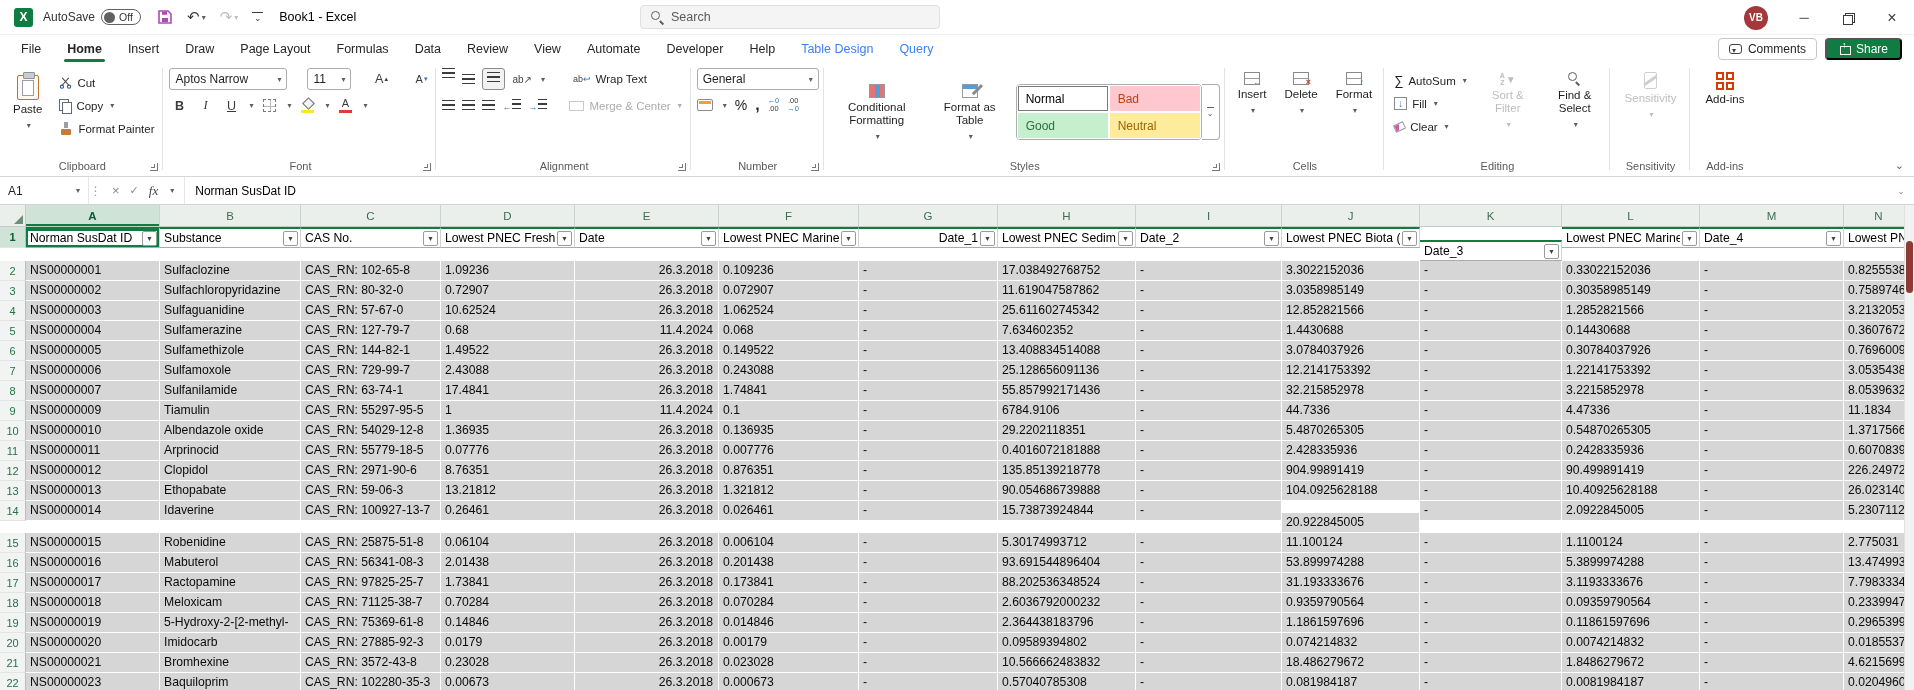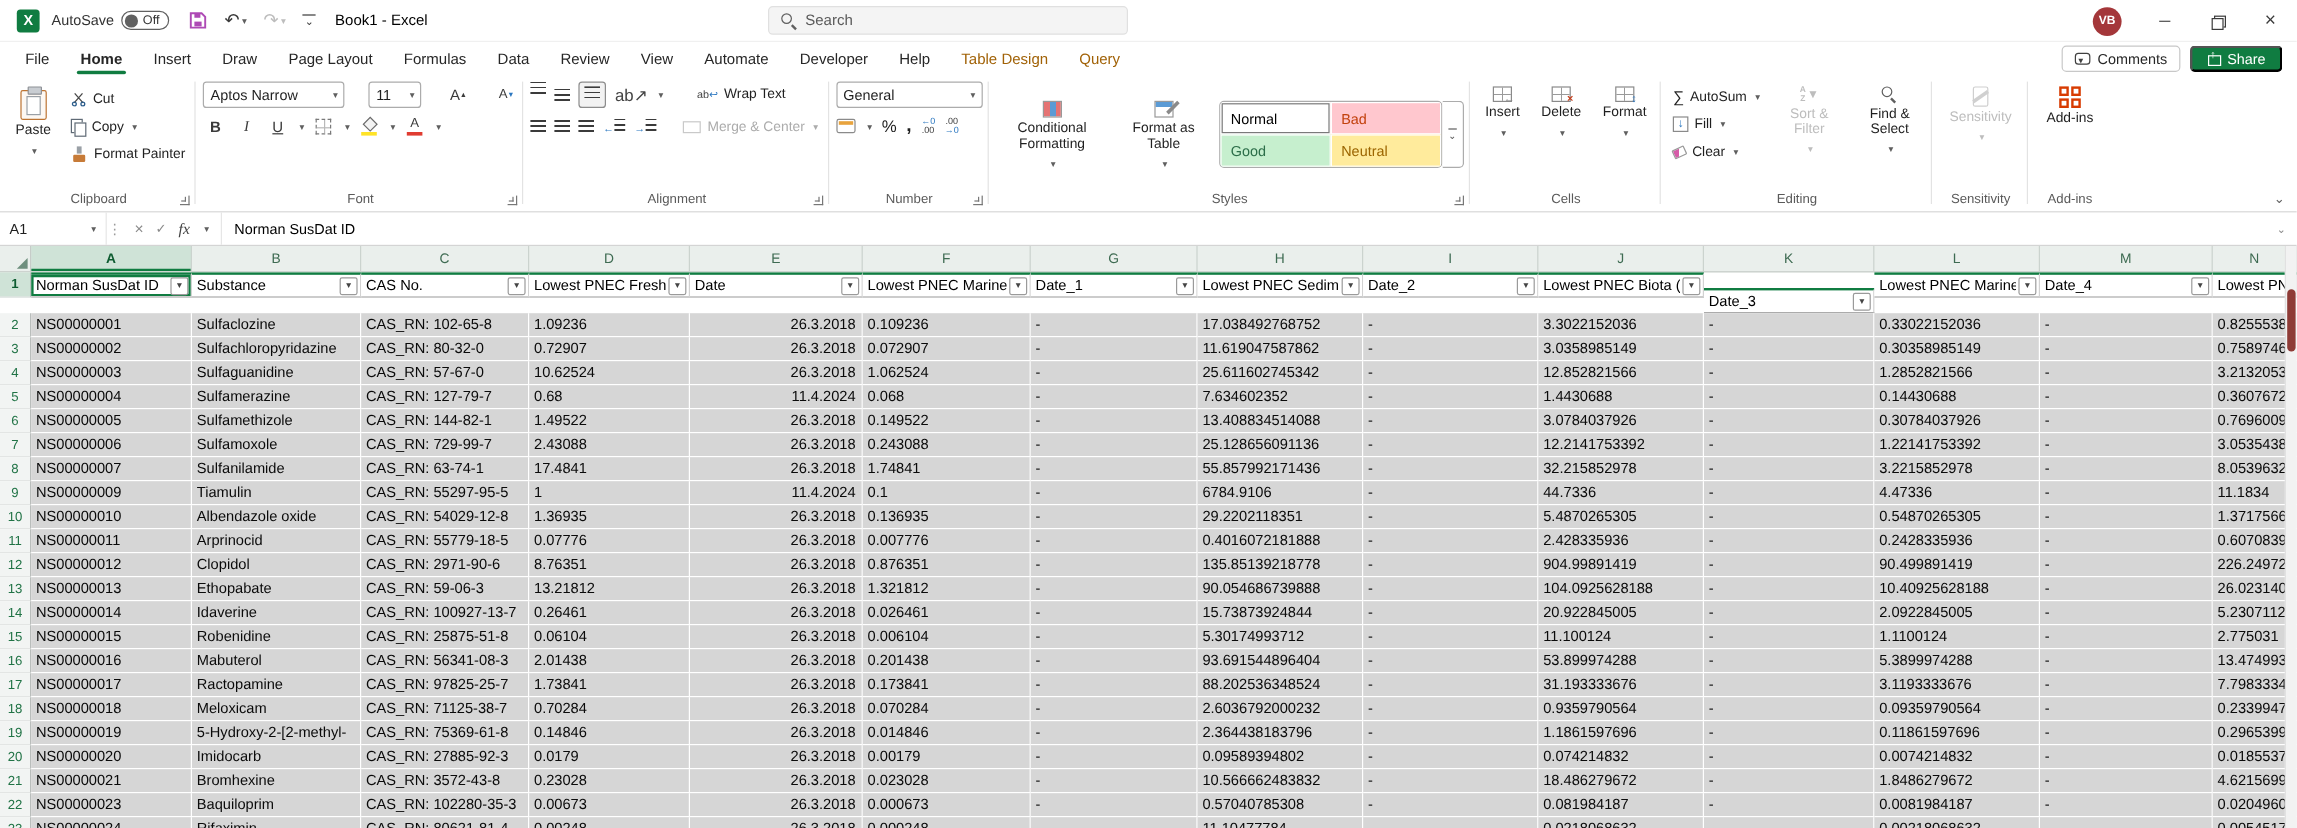--- a/index.html
+++ b/index.html
@@ -32,21 +32,21 @@
   .winbtn{width:44px;height:35px;display:flex;align-items:center;justify-content:center;color:#3b3b3b;font-size:13px}
   .restore-ico{position:relative;width:10px;height:10px}
   .restore-ico::before{content:"";position:absolute;left:2px;top:0;width:8px;height:8px;border:1px solid #3b3b3b;background:#fff}
   .restore-ico::after{content:"";position:absolute;left:0;top:2px;width:8px;height:8px;border:1px solid #3b3b3b;background:#fff}
 
   
   .tabbar{height:27px;display:flex;align-items:center;background:#fff;padding-left:8px}
   .tab{padding:0 13px;height:27px;display:flex;align-items:center;font-size:12.5px;color:#262626;position:relative}
   .tab.active{font-weight:bold}
   .tab.active::after{content:"";position:absolute;left:10px;right:10px;bottom:0;height:3px;background:#107C41;border-radius:2px}
-  .tab.contextual{color:#a16207}
+  .tab.contextual{color:#3b82f6}
   .tabbar-right{margin-left:auto;display:flex;align-items:center;gap:8px;margin-right:12px}
   .comments-btn{height:22px;border:1px solid #C8C8C8;border-radius:4px;background:#fff;display:flex;align-items:center;gap:6px;
                 padding:0 10px;font-size:12px;color:#262626}
   .bubble{position:relative;width:13px;height:10px;border:1.2px solid #404040;border-radius:3px;display:inline-block}
   .bubble::after{content:"";position:absolute;left:2px;bottom:-4.5px;border:4px solid transparent;border-top-color:#404040;border-left-width:2px;border-right-width:2px}
   .share-btn{height:22px;border-radius:4px;background:#107C41;color:#fff;display:flex;align-items:center;gap:6px;
              padding:0 12px;font-size:12px}
   .shareico{position:relative;width:11px;height:12px}
   .shareico::before{content:"";position:absolute;left:1px;bottom:0;width:9px;height:7px;border:1.2px solid #fff}
   .shareico::after{content:"↑";position:absolute;left:3px;top:-3px;font-size:9px;color:#fff}
@@ -310,21 +310,21 @@
     </div>
   </div>
   <div class="vdiv"></div>
 
   <div class="rgroup">
     <div class="rgroup-body" style="flex-direction:column;gap:5px">
       <div class="row" style="gap:7px">
         <span class="alico" style="align-self:flex-start"></span>
         <span class="alico"></span>
         <span class="selbox"><span class="alico"></span></span>
-        <span style="font-size:14px;color:#444">ab↗</span>
+        <span style="font-size:10px;color:#444">ab↗</span>
         <span class="caret">▾</span>
         <span style="width:10px"></span>
         <div class="sbtn">
           <span style="font-size:9px;color:#444">ab<span style="color:#2B77C0">↩</span></span>
           <span>Wrap Text</span>
         </div>
       </div>
       <div class="row" style="gap:7px">
         <span class="alico"></span>
         <span class="alico"></span>
@@ -565,21 +565,21 @@
           <span class="filter-btn">▼</span>
         </div>
         <div class="hcell" style="width: 144px;">
           <span class="htext">Date</span>
           <span class="filter-btn">▼</span>
         </div>
         <div class="hcell" style="width: 140px;">
           <span class="htext">Lowest PNEC Marine</span>
           <span class="filter-btn">▼</span>
         </div>
-        <div class="hcell" style="width: 139px;">
+        <div class="hcell" style="width: 139px; text-align: right;">
           <span class="htext">Date_1</span>
           <span class="filter-btn">▼</span>
         </div>
         <div class="hcell" style="width: 138px;">
           <span class="htext">Lowest PNEC Sedim</span>
           <span class="filter-btn">▼</span>
         </div>
         <div class="hcell" style="width: 146px;">
           <span class="htext">Date_2</span>
           <span class="filter-btn">▼</span>
@@ -812,21 +812,21 @@
         <div class="rownum" style="height: 20px;">14</div>
         <div class="dcell" style="width: 134px;">NS00000014</div>
         <div class="dcell" style="width: 141px;">Idaverine</div>
         <div class="dcell" style="width: 140px;">CAS_RN: 100927-13-7</div>
         <div class="dcell" style="width: 134px;">0.26461</div>
         <div class="dcell right" style="width: 144px;">26.3.2018</div>
         <div class="dcell" style="width: 140px;">0.026461</div>
         <div class="dcell" style="width: 139px;">-</div>
         <div class="dcell" style="width: 138px;">15.73873924844</div>
         <div class="dcell" style="width: 146px;">-</div>
-        <div class="dcell" style="width: 138px;">20.922845005</div>
+        <div class="dcell" style="width: 138px; margin-top: 12px;">20.922845005</div>
         <div class="dcell" style="width: 142px;">-</div>
         <div class="dcell" style="width: 138px;">2.0922845005</div>
         <div class="dcell" style="width: 144px;">-</div>
         <div class="dcell" style="width: 70px;">5.2307112</div>
       </div>
       <div class="grow">
         <div class="rownum" style="height: 20px;">15</div>
         <div class="dcell" style="width: 134px;">NS00000015</div>
         <div class="dcell" style="width: 141px;">Robenidine</div>
         <div class="dcell" style="width: 140px;">CAS_RN: 25875-51-8</div>

